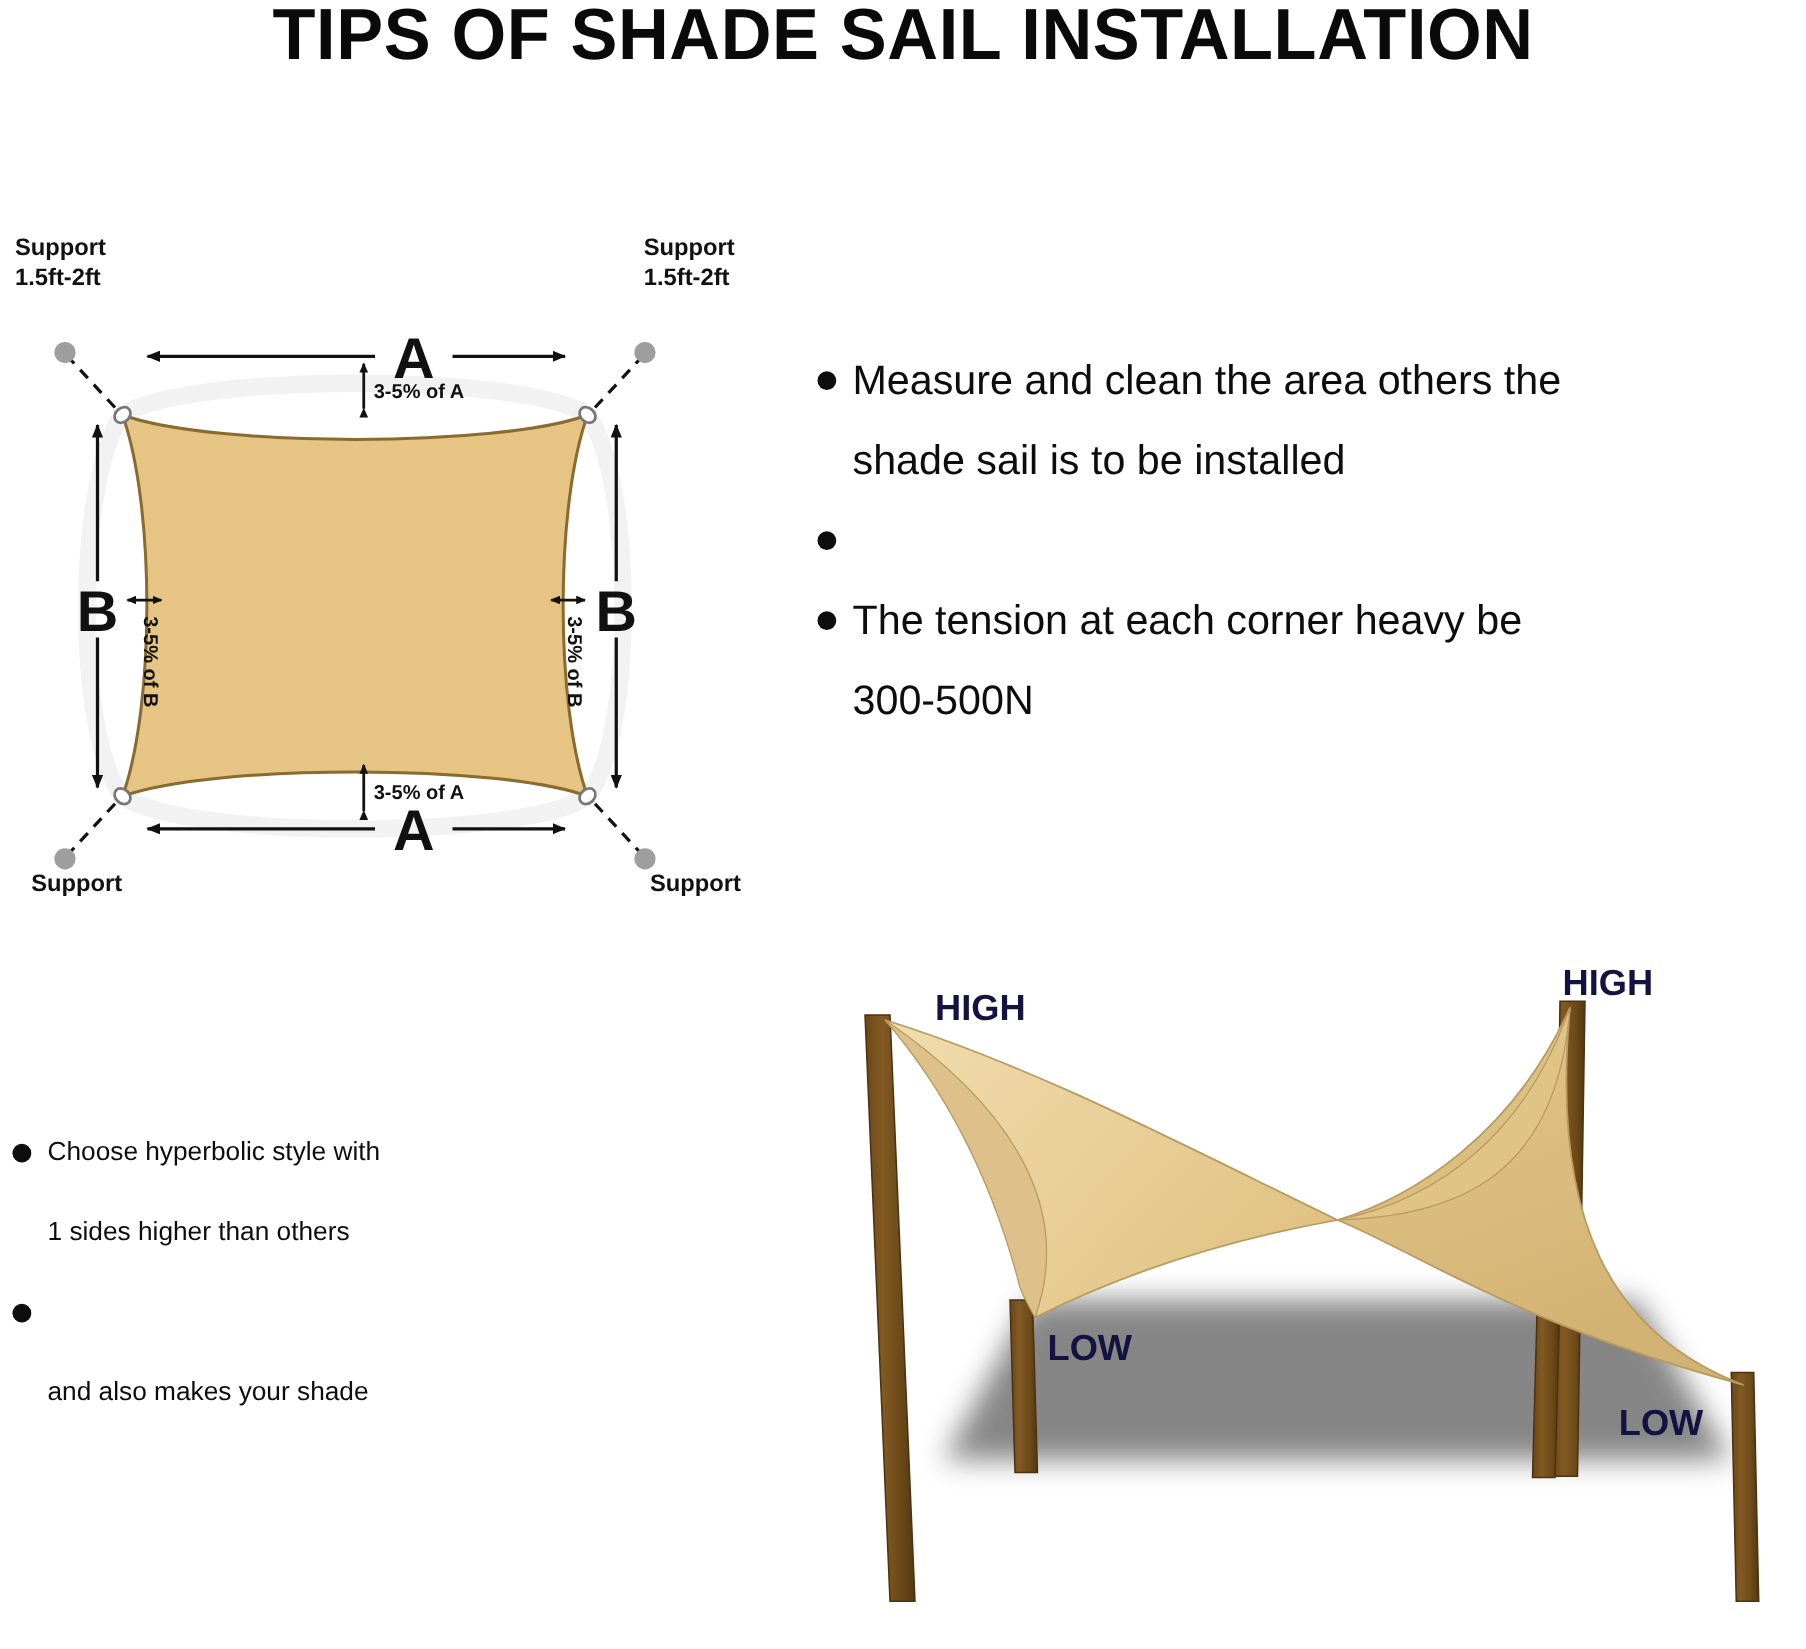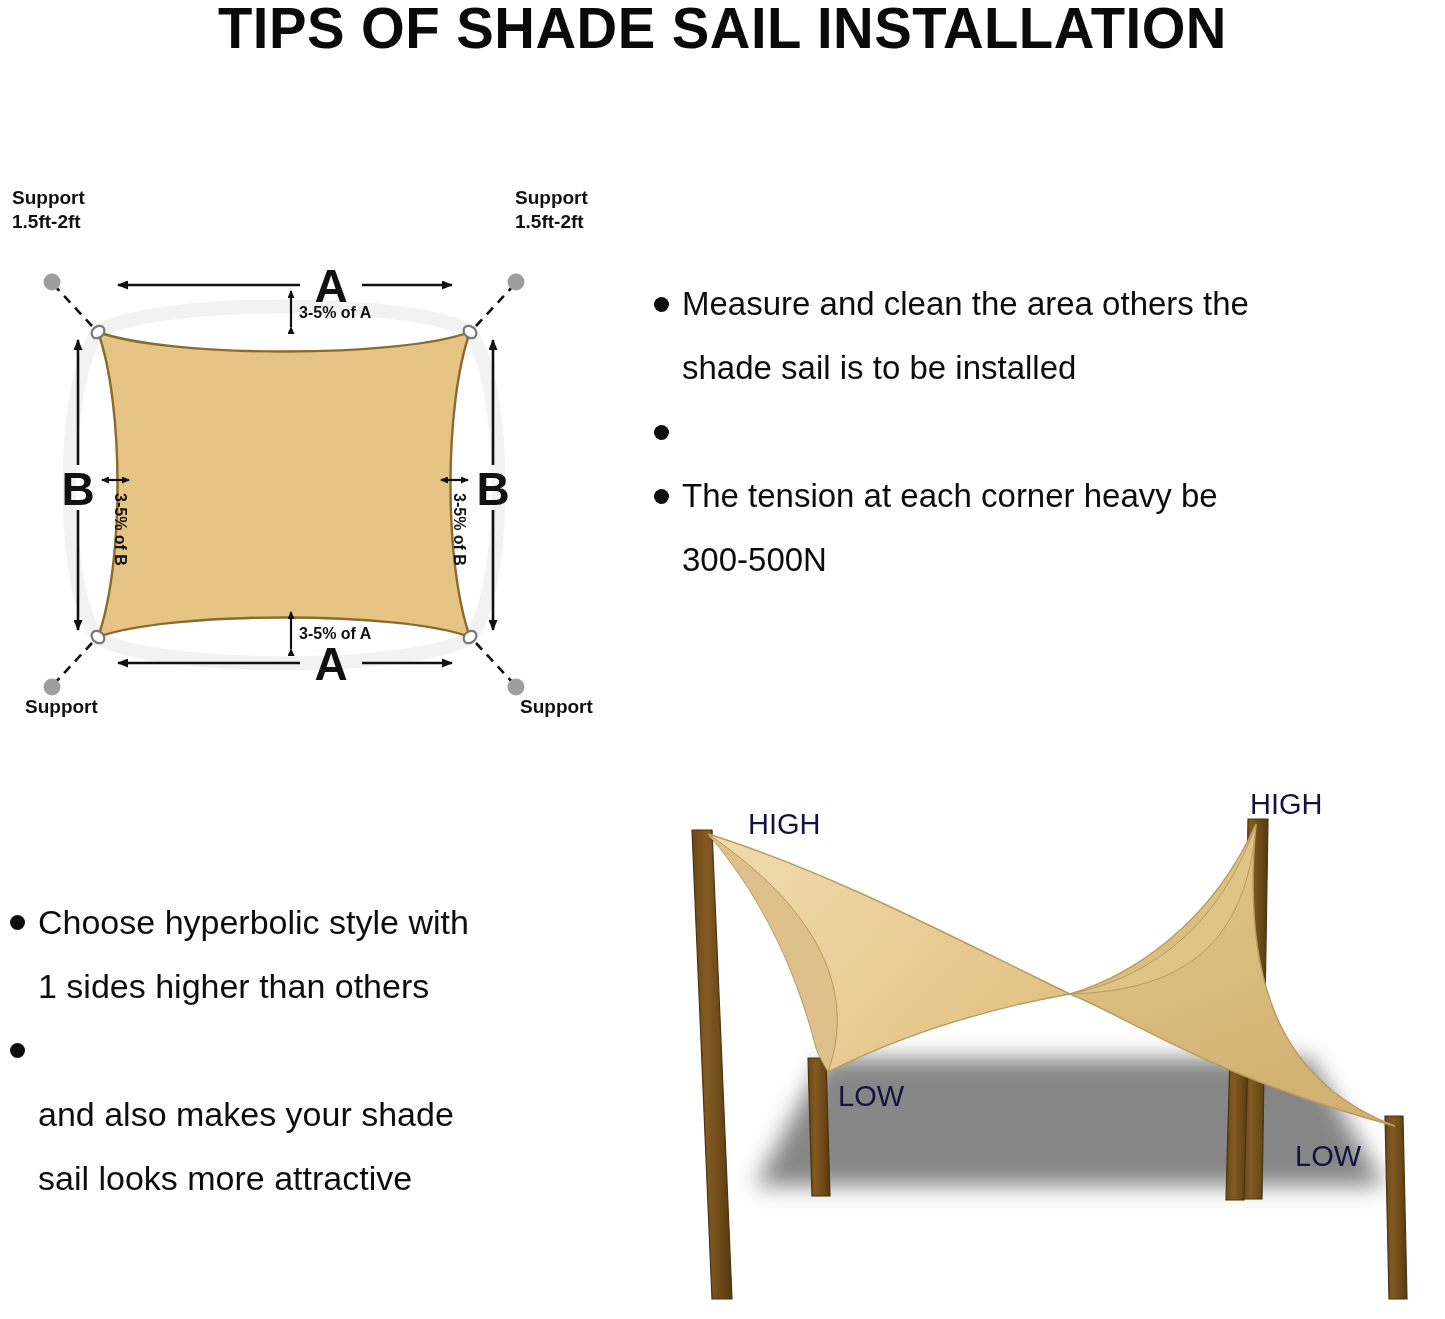--- a/index.html
+++ b/index.html
@@ -89,36 +89,37 @@
     height: 15px;
     top: 25px;
   }
 
   #tips-list-bottom {
     left: 4px;
     top: 890px;
     width: 620px;
   }
   #tips-list-bottom li {
-    font-size: 34px;
+    font-size: 21px;
     line-height: 64px;
   }
   #tips-list-bottom li::before {
     width: 15px;
     height: 15px;
     top: 25px;
   }
 
   
   #hyperbolic-illustration {
     position: absolute;
     left: 650px;
-    top: 786px;
+    top: 768px;
     width: 795px;
     height: 533px;
+    font-weight: bold;
   }
   #hyperbolic-illustration svg { display: block; }
 
   .hl-label {
     font-family: "Liberation Sans", "DejaVu Sans", sans-serif;
     font-size: 29px;
     fill: #131341;
   }
 </style>
 </head>
@@ -225,21 +226,20 @@
 </ul>
 
 <ul class="bullet-list" id="tips-list-bottom">
   <li>
     <span>Choose hyperbolic style with</span><br>
     <span>1 sides higher than others</span>
   </li>
   <li>
     <br>
     <span>and also makes your shade</span><br>
-    <span>sail looks more attractive</span>
   </li>
 </ul>
 
 <div id="hyperbolic-illustration">
   <svg width="795" height="533" viewBox="0 0 795 533" xmlns="http://www.w3.org/2000/svg">
     <defs>
       <filter id="softShadow" x="-30%" y="-60%" width="160%" height="240%">
         <feGaussianBlur stdDeviation="11"></feGaussianBlur>
       </filter>
       <linearGradient id="poleGrad" x1="0" y1="0" x2="1" y2="0">

